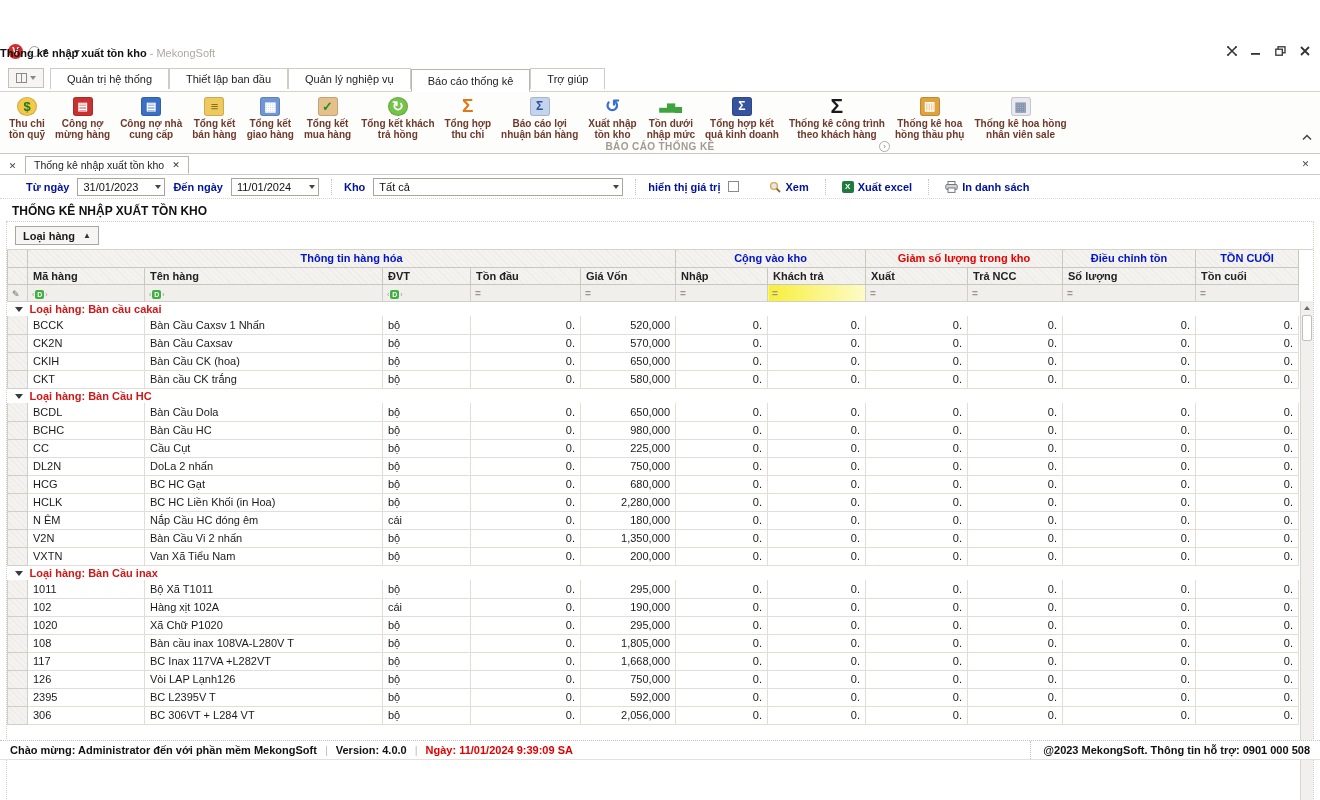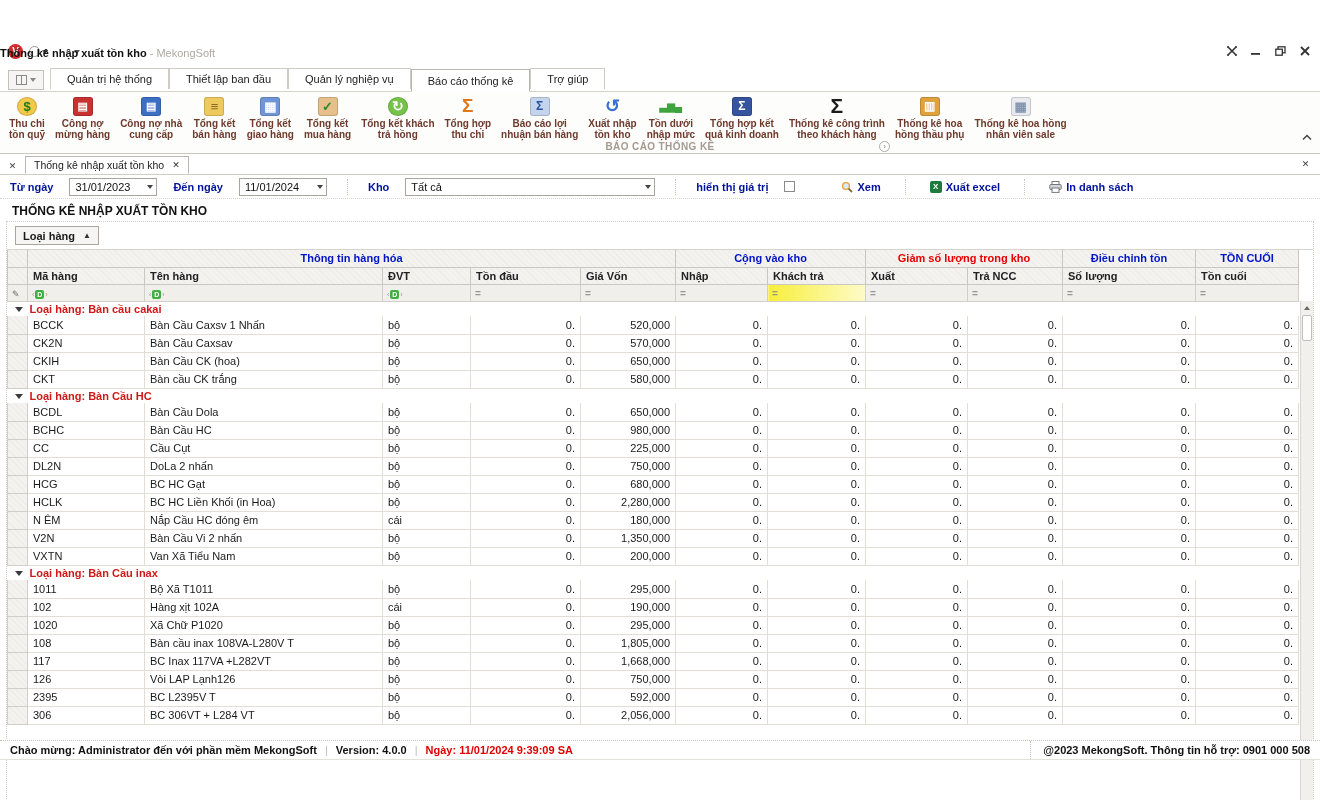--- a/index.html
+++ b/index.html
@@ -13,21 +13,21 @@
   .qat-circle { width:11px; height:11px; border-radius:50%; border:1.5px solid #9a9a9a; display:inline-block; }
   .caret { width:0; height:0; border-left:3.5px solid transparent; border-right:3.5px solid transparent; border-top:4px solid #555; display:inline-block; }
   .qat-sep { width:14px; }
   .titlebar .title { position:absolute; left:0; right:0; top:3px; text-align:left; font-size:11px; }
   .titlebar .title b { color:#111; }
   .titlebar .title .suffix { color:#b0a8a0; }
   .win-controls { position:absolute; right:10px; top:2px; display:flex; gap:14px; align-items:center; }
   .win-controls svg { display:block; }
 
   
-  .ribbon-tabs { position:relative; height:24px; margin-top:4px; display:flex; align-items:center; padding-left:8px; border-bottom:1px solid #d6d2cc; }
+  .ribbon-tabs { position:relative; height:24px; margin-top:4px; display:flex; align-items:flex-start; padding-left:8px; border-bottom:1px solid #d6d2cc; }
   .layout-btn { height:20px; width:36px; border:1px solid #c4c0ba; background:#f6f5f3; display:flex; align-items:center; justify-content:center; gap:3px; margin-right:6px; margin-bottom:0px; }
   .layout-glyph { width:11px; height:10px; border:1px solid #8a8a8a; position:relative; }
   .layout-glyph:before { content:""; position:absolute; left:4px; top:0; bottom:0; width:1px; background:#8a8a8a; }
   .rtab { height:21px; padding:0 16px; display:flex; align-items:center; border:1px solid transparent; color:#222; cursor:default; }
   .rtab[data-active="false"] { border:1px solid #cfcbc5; border-bottom:none; background:#fff; }
   .rtab[data-active="true"] { border:1px solid #b9b5af; border-bottom:1px solid #fff; background:#fff; position:relative; top:1px; height:23px; font-weight:normal; }
 
   
   .ribbon { position:relative; height:62px; border-bottom:1px solid #c9c5bf; background:#fdfdfc; }
   .ribbon-row { display:flex; align-items:flex-start; padding:2px 4px 0 4px; height:48px; }
@@ -40,21 +40,21 @@
   .ribbon-collapse { position:absolute; right:8px; bottom:10px; color:#555; }
 
   
   .doctabs { position:relative; height:19px; margin-top:2px; border-bottom:1px solid #cfcbc5; display:flex; align-items:flex-end; padding-left:4px; background:#fff; }
   .dt-close { width:17px; height:16px; display:flex; align-items:center; justify-content:center; font-size:9px; color:#444; border:1px solid transparent; }
   .dtab { height:18px; border:1px solid #b9b5af; border-bottom:1px solid #fff; background:#fff; display:flex; align-items:center; padding:0 8px; gap:8px; margin-left:4px; font-size:10.5px; }
   .dtab .dt-x { font-size:9px; color:#333; }
   .dt-right { position:absolute; right:6px; bottom:2px; }
 
   
-  .filterbar { height:24px; display:flex; align-items:center; padding-left:10px; gap:16px; border-bottom:1px dotted #d8d4ce; }
+  .filterbar { height:24px; display:flex; align-items:center; padding-left:26px; gap:8px; border-bottom:1px dotted #d8d4ce; }
   .flabel { color:#00129e; font-weight:bold; }
   .combo { height:18px; background:#fff; border:1px solid #a8a49e; display:flex; align-items:center; justify-content:space-between; padding:0 3px 0 5px; }
   .combo .cval { color:#111; }
   .combo .arrow { width:0; height:0; border-left:3.5px solid transparent; border-right:3.5px solid transparent; border-top:4px solid #444; margin-left:6px; }
   .combo.date { width:88px; }
   .combo.wh { width:250px; }
   .vsep { width:1px; height:16px; border-left:1px dotted #c4c0ba; margin:0 4px; }
   .checkbox { width:11px; height:11px; border:1px solid #8a8a8a; background:#fff; display:inline-block; }
   .tbtn { display:flex; align-items:center; gap:4px; color:#00129e; font-weight:bold; padding:2px 4px; cursor:default; }
   .excel-ic { width:12px; height:12px; background:#1f7a3d; color:#fff; font-size:8px; font-weight:bold; display:flex; align-items:center; justify-content:center; border-radius:2px; }

